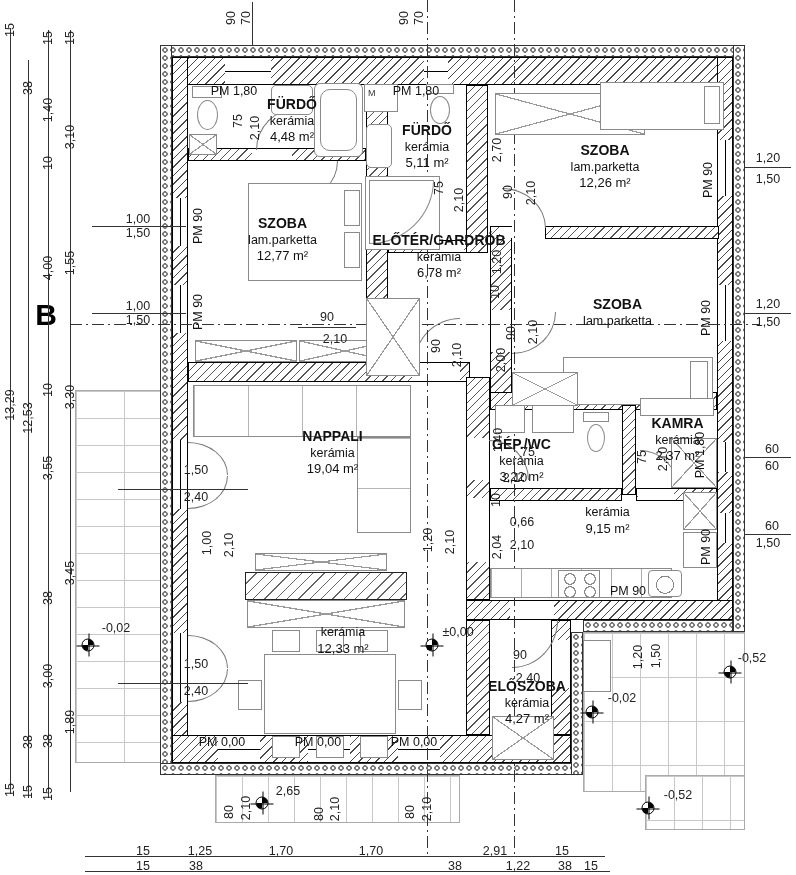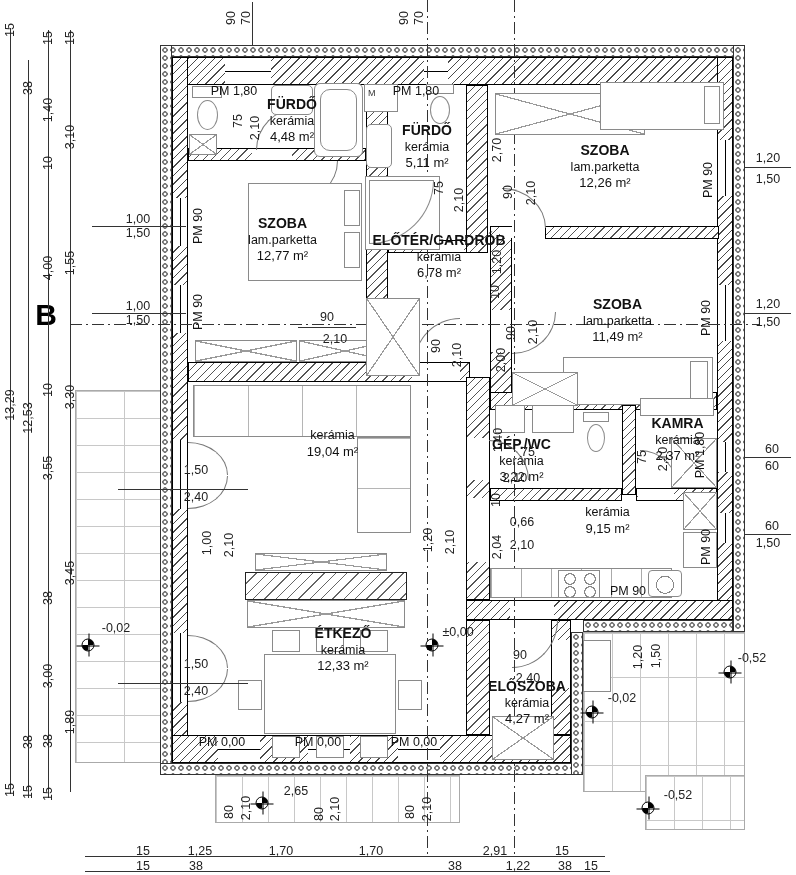--- a/index.html
+++ b/index.html
@@ -223,42 +223,41 @@
     <div class="ra">12,26 m²</div>
   </div>
   <div class="room" style="left:360px;top:232px;width:158px">
     <div class="rn">ELŐTÉR/GARDRÓB</div>
     <div class="rf">kerámia</div>
     <div class="ra">6,78 m²</div>
   </div>
   <div class="room" style="left:530px;top:296px;width:175px">
     <div class="rn">SZOBA</div>
     <div class="rf">lam.parketta</div>
-    <div class="ra">11,49 m²</div>
   </div>
   <div class="room" style="left:250px;top:428px;width:165px">
+    <div class="rn">NAPPALI</div>
     <div class="rf">kerámia</div>
     <div class="ra">19,04 m²</div>
   </div>
   <div class="room" style="left:464px;top:436px;width:115px">
     <div class="rn">GÉP./WC</div>
     <div class="rf">kerámia</div>
     <div class="ra">3,22 m²</div>
   </div>
   <div class="room" style="left:630px;top:415px;width:95px">
     <div class="rn">KAMRA</div>
     <div class="rf">kerámia</div>
     <div class="ra">2,37 m²</div>
   </div>
   <div class="room" style="left:525px;top:505px;width:165px">
     <div class="rf">kerámia</div>
     <div class="ra">9,15 m²</div>
   </div>
   <div class="room" style="left:258px;top:625px;width:170px">
-    <div class="rn">ÉTKEZŐ</div>
     <div class="rf">kerámia</div>
     <div class="ra">12,33 m²</div>
   </div>
   <div class="room" style="left:462px;top:678px;width:130px">
     <div class="rn">ELŐSZOBA</div>
     <div class="rf">kerámia</div>
     <div class="ra">4,27 m²</div>
   </div>
 
   <div class="pmh" style="left:234px;top:91px">PM 1,80</div>
@@ -278,21 +277,21 @@
   <div class="htx" style="left:116px;top:628px">-0,02</div>
   <div class="lvl" style="left:432px;top:645px"></div>
   <div class="htx" style="left:458px;top:632px">±0,00</div>
   <div class="lvl" style="left:592px;top:712px"></div>
   <div class="htx" style="left:622px;top:698px">-0,02</div>
   <div class="lvl" style="left:730px;top:672px"></div>
   <div class="htx" style="left:752px;top:658px">-0,52</div>
   <div class="lvl" style="left:648px;top:808px"></div>
   <div class="htx" style="left:678px;top:795px">-0,52</div>
   <div class="lvl" style="left:262px;top:803px"></div>
-  <div class="htx" style="left:296px;top:791px">2,65</div>
+  <div class="htx" style="left:288px;top:791px">2,65</div>
 
   <div class="dline" style="left:10px;top:28px;width:1px;height:766px"></div>
   <div class="dline" style="left:28px;top:60px;width:1px;height:738px"></div>
   <div class="dline" style="left:48px;top:30px;width:1px;height:768px"></div>
   <div class="dline" style="left:70px;top:30px;width:1px;height:762px"></div>
   <div class="dline" style="left:85px;top:856px;width:520px;height:1px"></div>
   <div class="dline" style="left:85px;top:871px;width:525px;height:1px"></div>
   <div class="dline" style="left:252px;top:2px;width:1px;height:43px"></div>
   <div class="dline" style="left:745px;top:167px;width:46px;height:1px"></div>
   <div class="dline" style="left:745px;top:313px;width:46px;height:1px"></div>

